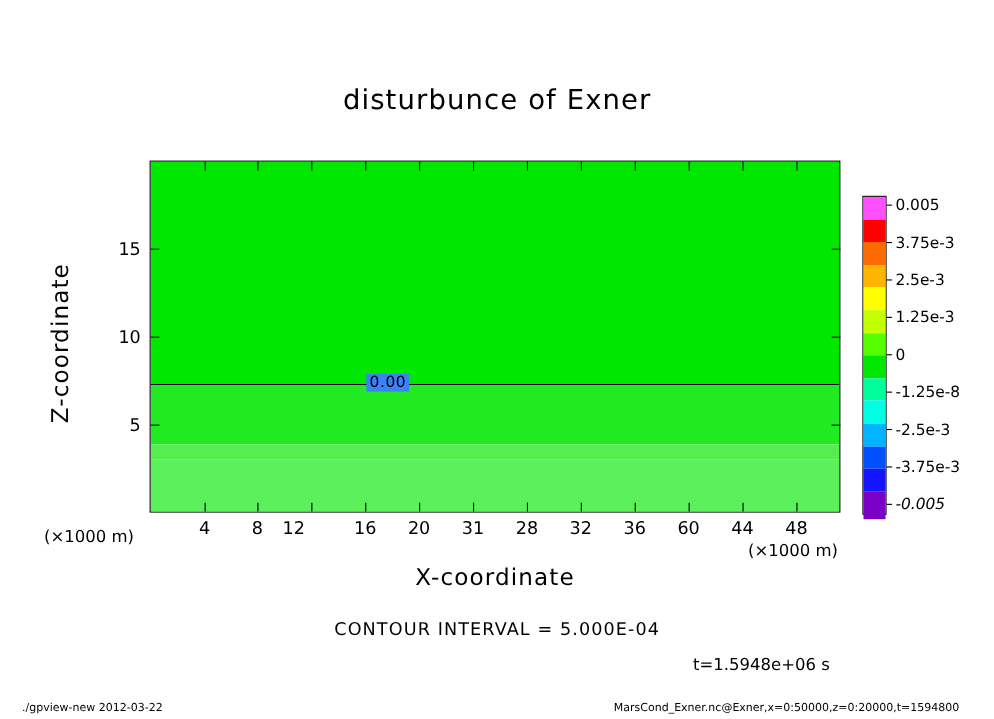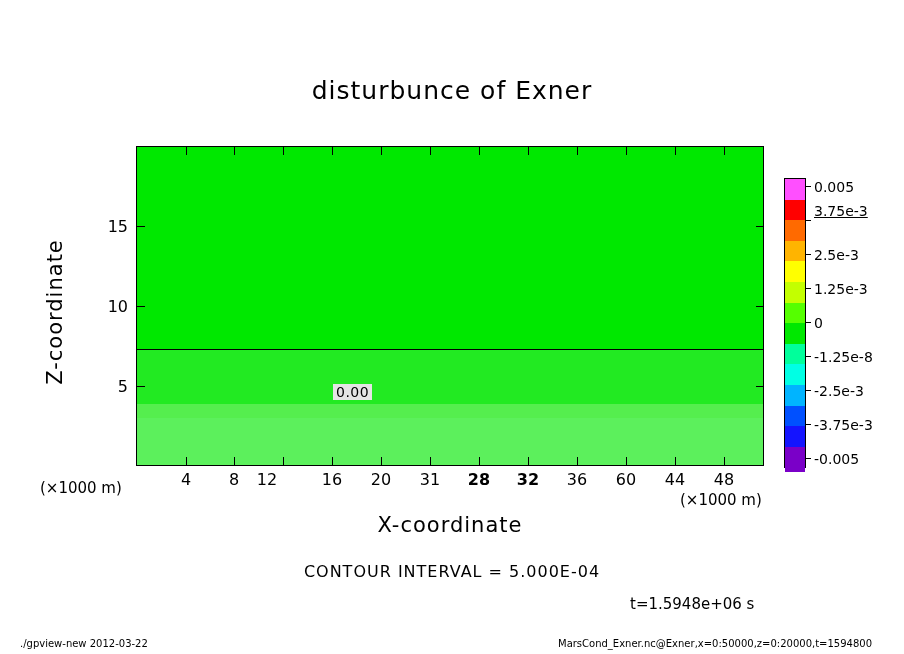--- a/index.html
+++ b/index.html
@@ -18,22 +18,22 @@
   #plot-frame{
     left:136px;top:146px;width:628px;height:320px;
     border:1px solid #000;box-sizing:border-box;overflow:hidden;
   }
   .band{position:absolute;left:0;width:100%;}
   
   #zero-line{
     position:absolute;left:0;top:202px;width:100%;height:1px;background:#000;
   }
   #zero-label{
-    position:absolute;left:196px;top:193px;background:#e5e5e5;
-    font-size:14px;padding:0 3px;letter-spacing:0.5px;margin-top:44px;
+    position:absolute;left:196px;top:193px;background:#3b82f6;
+    font-size:14px;padding:0 3px;letter-spacing:0.5px;
   }
   
   .tick-v{position:absolute;width:1px;background:#000;}
   .tick-h{position:absolute;height:1px;background:#000;}
   
   .xlab{position:absolute;font-size:16px;text-align:center;width:40px;}
   .ylab{position:absolute;font-size:16px;text-align:right;width:40px;}
   
   #xaxis-title{
     left:136px;top:513px;width:628px;text-align:center;font-size:21px;letter-spacing:1px;
@@ -105,22 +105,22 @@
 <div class="abs tick-h" style="left:756px;top:386px;width:8px;"></div>
 <div class="abs tick-h" style="left:756px;top:306px;width:8px;"></div>
 <div class="abs tick-h" style="left:756px;top:226px;width:8px;"></div>
 
 <div class="xlab" style="left:166px;top:470px;">4</div>
 <div class="xlab" style="left:214px;top:470px;">8</div>
 <div class="xlab" style="left:247px;top:470px;">12</div>
 <div class="xlab" style="left:312px;top:470px;">16</div>
 <div class="xlab" style="left:361px;top:470px;">20</div>
 <div class="xlab" style="left:410px;top:470px;">31</div>
-<div class="xlab" style="left:459px;top:470px;font-weight:bold;">28</div>
-<div class="xlab" style="left:508px;top:470px;font-weight:bold;">32</div>
+<div class="xlab" style="left:459px;top:470px;">28</div>
+<div class="xlab" style="left:508px;top:470px;">32</div>
 <div class="xlab" style="left:557px;top:470px;">36</div>
 <div class="xlab" style="left:606px;top:470px;">60</div>
 <div class="xlab" style="left:655px;top:470px;">44</div>
 <div class="xlab" style="left:704px;top:470px;">48</div>
 
 <div class="ylab" style="left:88px;top:377px;">5</div>
 <div class="ylab" style="left:88px;top:297px;">10</div>
 <div class="ylab" style="left:88px;top:217px;">15</div>
 
 <div class="abs" id="xaxis-title">X-coordinate</div>
@@ -149,25 +149,25 @@
 <div class="cbtick" style="top:220px;"></div>
 <div class="cbtick" style="top:254px;"></div>
 <div class="cbtick" style="top:288px;"></div>
 <div class="cbtick" style="top:322px;"></div>
 <div class="cbtick" style="top:356px;"></div>
 <div class="cbtick" style="top:390px;"></div>
 <div class="cbtick" style="top:424px;"></div>
 <div class="cbtick" style="top:458px;"></div>
 
 <div class="cblab" style="top:179px;">0.005</div>
-<div class="cblab" style="top:203px;text-decoration:underline;">3.75e-3</div>
+<div class="cblab" style="top:213px;">3.75e-3</div>
 <div class="cblab" style="top:247px;">2.5e-3</div>
 <div class="cblab" style="top:281px;">1.25e-3</div>
 <div class="cblab" style="top:315px;">0</div>
 <div class="cblab" style="top:349px;">-1.25e-8</div>
 <div class="cblab" style="top:383px;">-2.5e-3</div>
 <div class="cblab" style="top:417px;">-3.75e-3</div>
-<div class="cblab" style="top:451px;">-0.005</div>
+<div class="cblab" style="top:451px;font-style:italic;">-0.005</div>
 
 <div class="abs" id="contour-interval">CONTOUR INTERVAL = 5.000E-04</div>
 <div class="abs" id="time-label">t=1.5948e+06 s</div>
 <div class="abs" id="foot-left">./gpview-new  2012-03-22</div>
 <div class="abs" id="foot-right">MarsCond_Exner.nc@Exner,x=0:50000,z=0:20000,t=1594800</div>
 
 </body></html>

